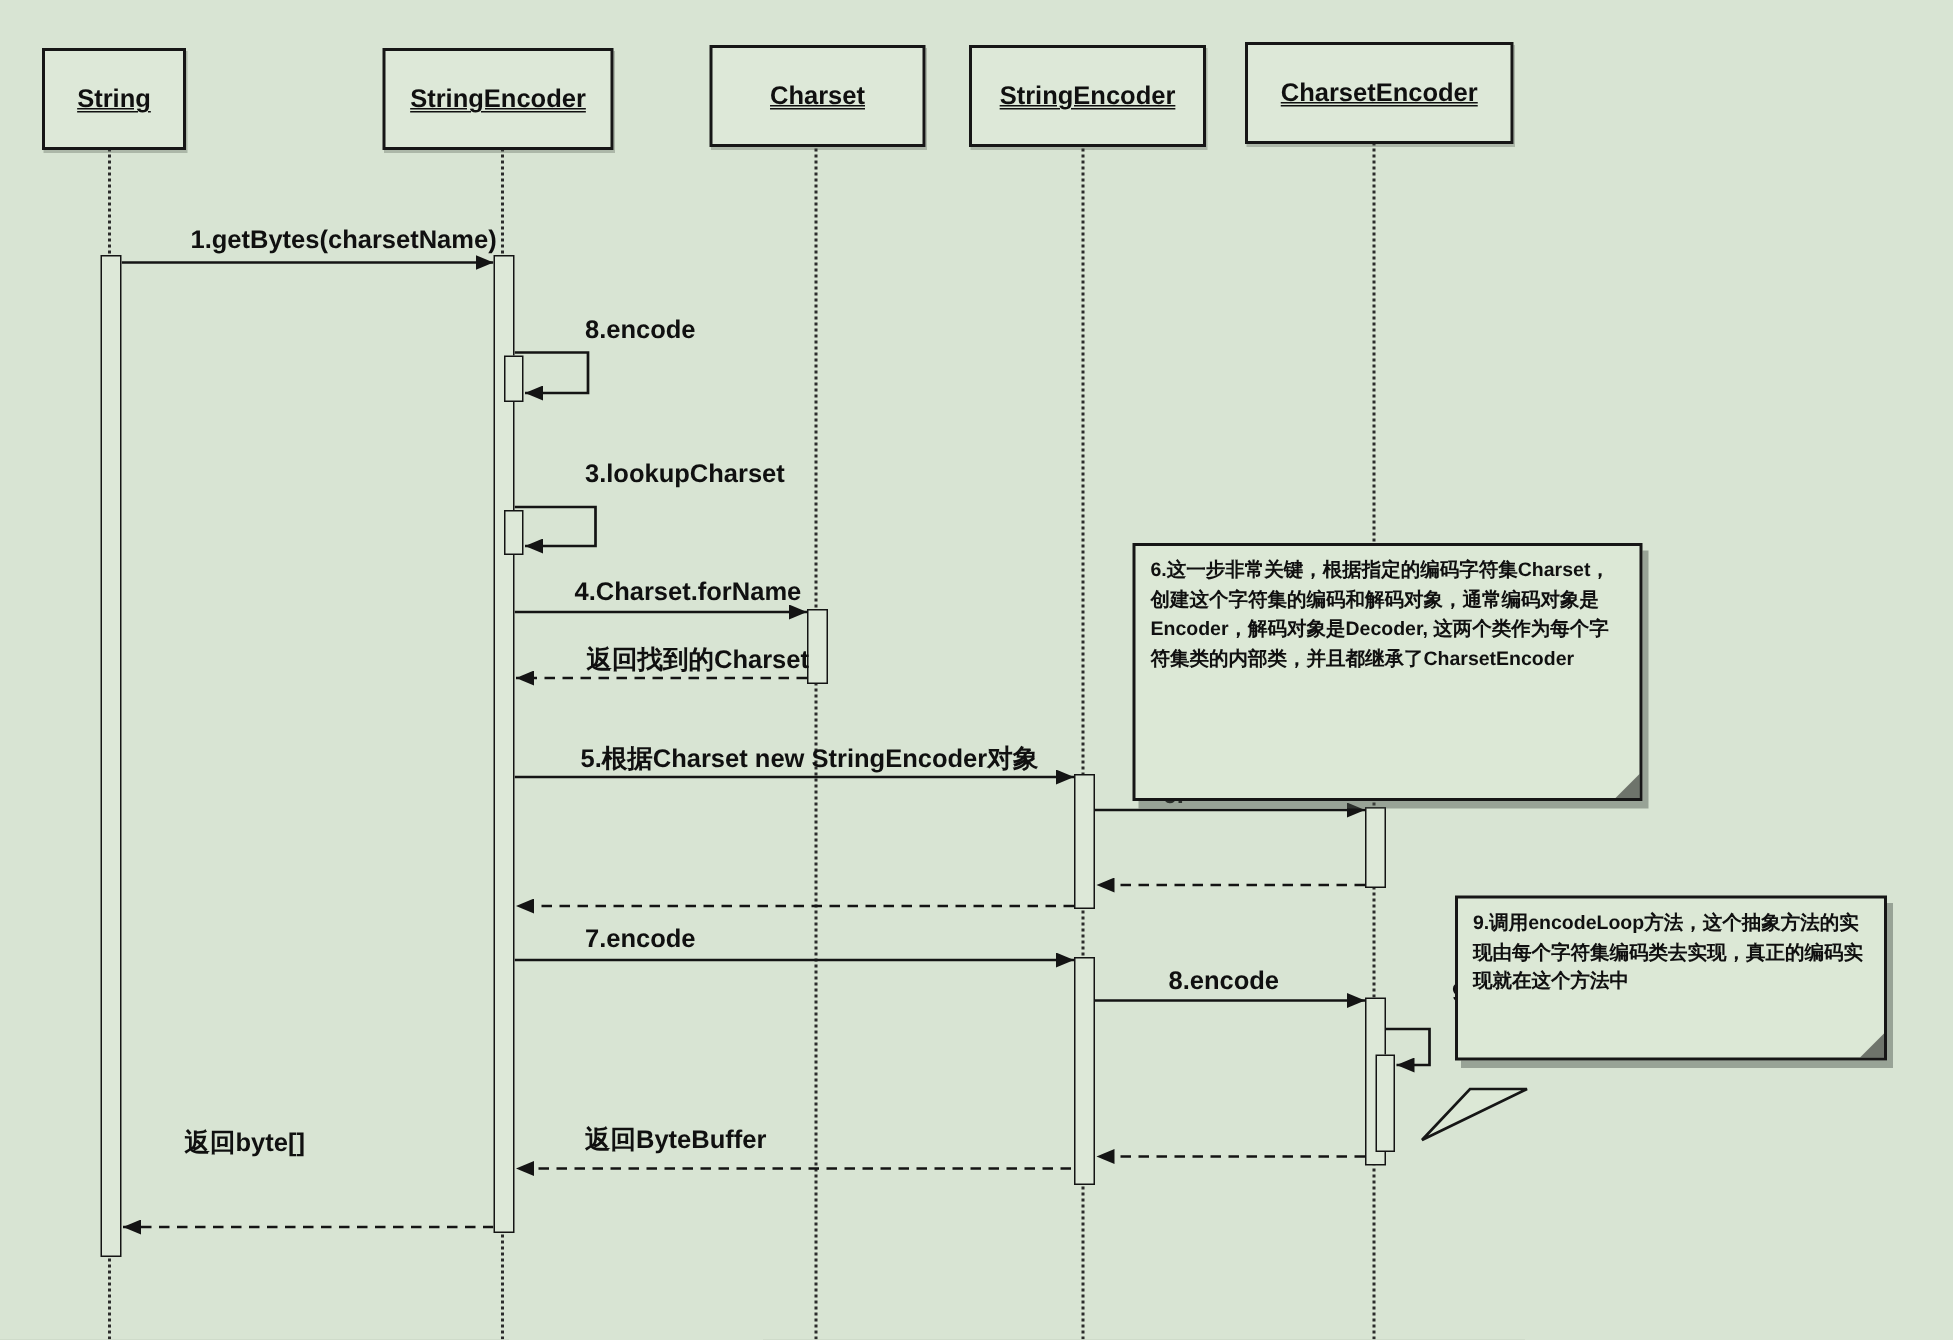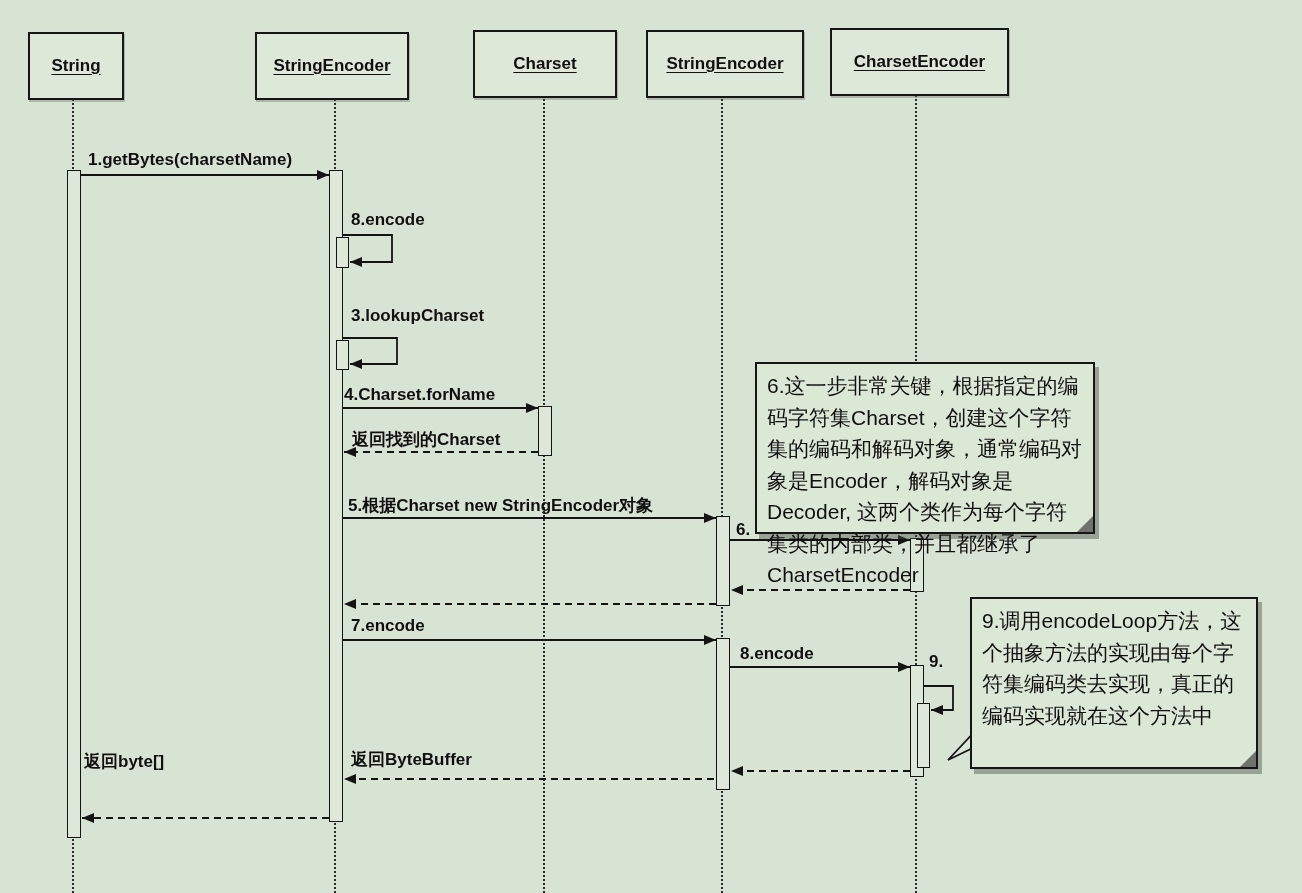--- a/index.html
+++ b/index.html
@@ -7,44 +7,45 @@
     position:relative; width:1302px; height:893px; overflow:hidden;
     background:#d8e4d3;
     font-family:"Liberation Sans","DejaVu Sans",sans-serif;
     color:#101010;
   }
   .pbox {
     position:absolute; z-index:4;
     border:2px solid #161616; background:#dde8d8;
     display:flex; align-items:center; justify-content:center;
     box-shadow:1px 2px 0 rgba(70,80,70,.30);
+    text-decoration:underline;
   }
   .pbox span {
     font-weight:700; font-size:17px;
     text-decoration:underline; text-underline-offset:3px;
     white-space:nowrap;
   }
   .lifeline {
     position:absolute; z-index:1; width:0;
     border-left:2px dotted #2b2b2b;
   }
   .arrows { position:absolute; left:0; top:0; z-index:2; }
   .act {
     position:absolute; z-index:3; width:14px; box-sizing:border-box;
     background:#dde8d8; border:1.8px solid #141414;
   }
   .act.stub { width:13px; }
   .mlabel {
     position:absolute; z-index:5;
-    font-weight:700; font-size:17px; white-space:nowrap;
+    font-weight:700; font-size:17px; white-space:nowrap;margin-left:39px;
   }
   .note {
     position:absolute; z-index:6; box-sizing:border-box;
     background:#dce8d6; border:2px solid #161616;
-    padding:6px 10px; font-weight:400; font-size:21px; line-height:1.5;
+    padding:6px 10px; font-weight:700; font-size:13px; line-height:1.5;
     box-shadow:4px 5px 0 rgba(75,85,75,.45);
   }
   .note-fold {
     position:absolute; right:0; bottom:0; width:0; height:0;
     border-style:solid; border-width:0 0 16px 16px;
     border-color:transparent transparent rgba(20,20,20,.55) transparent;
   }
 </style>
 </head>
 <body>
@@ -123,18 +124,18 @@
   <div class="mlabel" style="left:351px; top:616px">7.encode</div>
   <div class="mlabel" style="left:740px; top:644px">8.encode</div>
   <div class="mlabel" style="left:929px; top:652px">9.</div>
   <div class="mlabel" style="left:351px; top:748px">返回ByteBuffer</div>
   <div class="mlabel" style="left:84px;  top:750px">返回byte[]</div>
 
   <div class="note" style="left:755px; top:362px; width:340px; height:172px">
     <div>6.这一步非常关键，根据指定的编码字符集Charset，创建这个字符集的编码和解码对象，通常编码对象是Encoder，解码对象是Decoder, 这两个类作为每个字符集类的内部类，并且都继承了CharsetEncoder</div>
     <div class="note-fold"></div>
   </div>
-  <div class="note" style="left:970px; top:597px; width:288px; height:172px">
+  <div class="note" style="left:970px; top:597px; width:288px; height:110px">
     <div>9.调用encodeLoop方法，这个抽象方法的实现由每个字符集编码类去实现，真正的编码实现就在这个方法中</div>
     <div class="note-fold"></div>
   </div>
 
 </div>
 
 </body></html>

